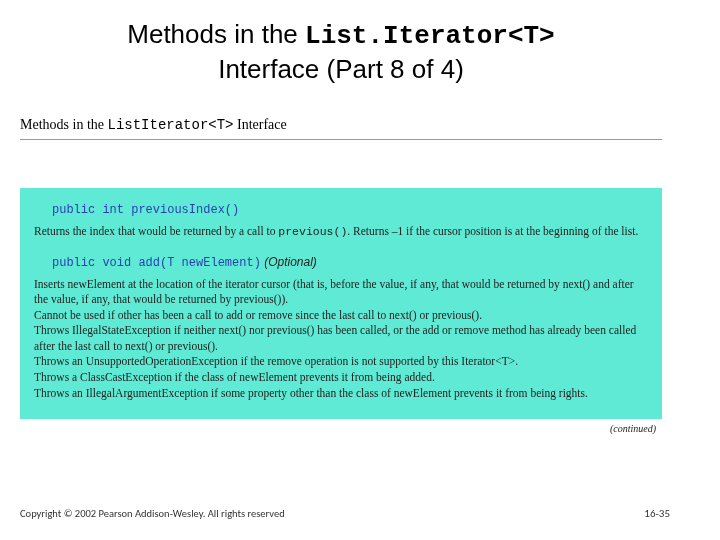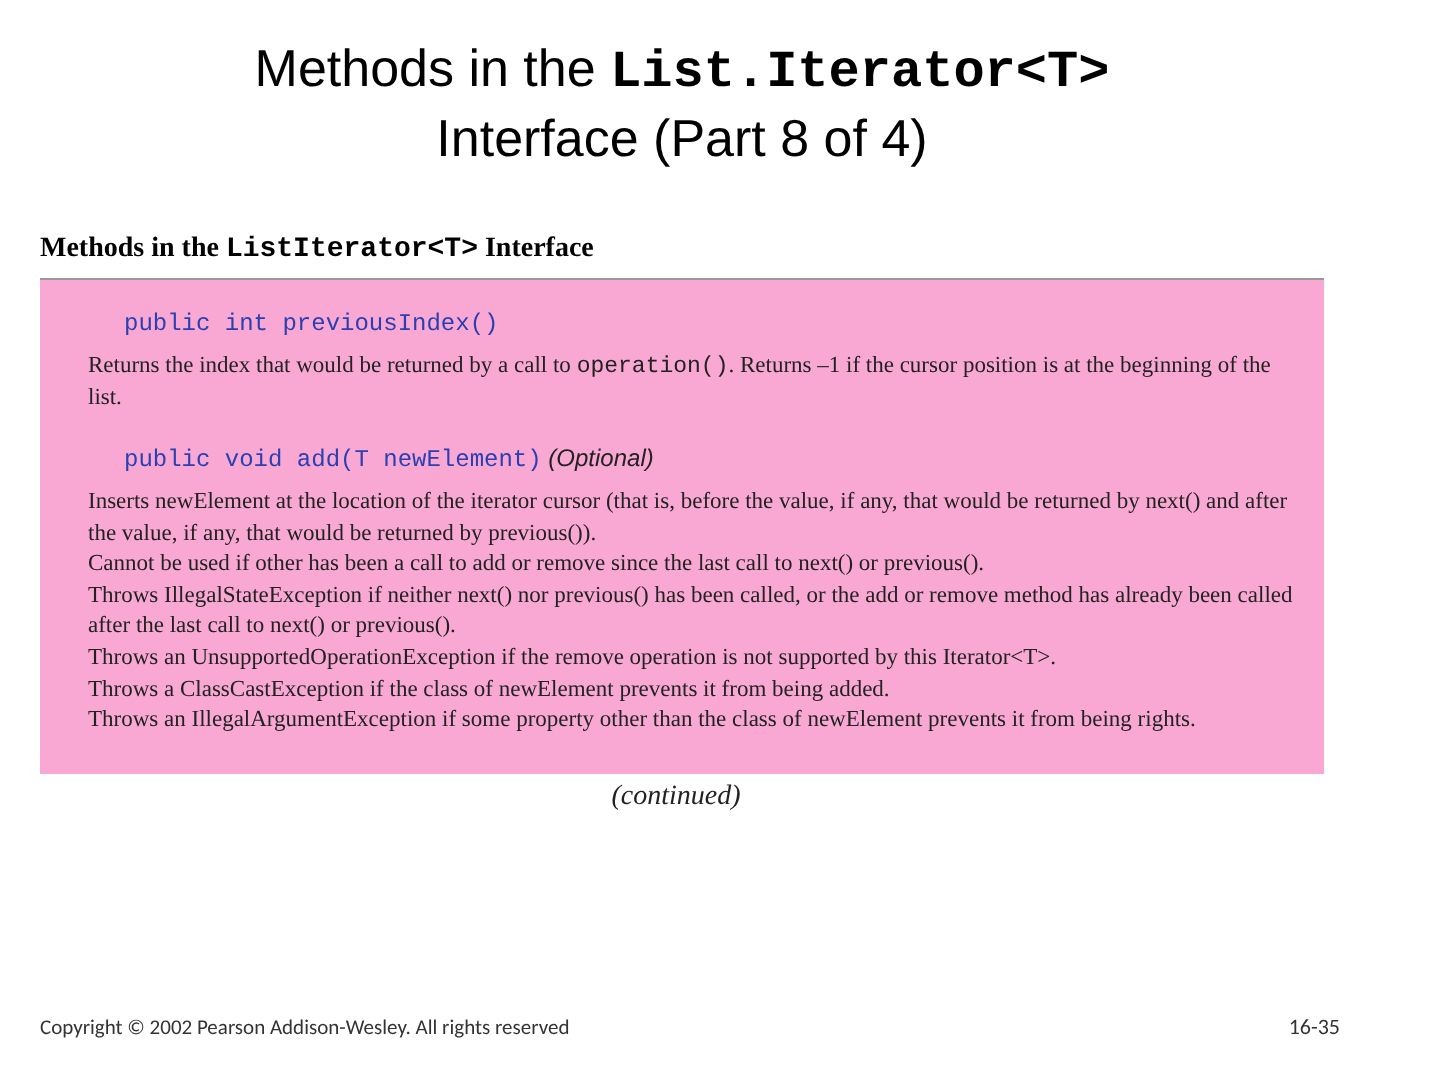--- a/index.html
+++ b/index.html
@@ -27,58 +27,59 @@
   }
   .title .code {
     font-family: "Courier New", Courier, monospace;
     font-weight: bold;
   }
   .panel {
     margin: 28px 20px 0 20px;
   }
   .panel-header {
     font-family: Georgia, 'Times New Roman', serif;
-    font-weight: bold;
+    font-weight: normal;
     font-size: 14px;
     padding: 4px 0 6px 0;
     border-bottom: 1px solid #999;
   }
   .panel-header .mono {
     font-family: "Courier New", Courier, monospace;
   }
   .panel-body {
-    background: #f9a8d4;
-    padding: 8px 10px 10px 20px;
+    background: #5eead4;
+    padding: 8px 10px 10px 10px;
     font-family: Georgia, 'Times New Roman', serif;
     font-size: 11.5px;
     line-height: 1.35;
     color: #222;
+    margin-top: 48px;
   }
   .sig {
     font-family: "Courier New", Courier, monospace;
     color: #2a3fb0;
     font-size: 12px;
     padding: 6px 0 4px 22px;
   }
   .sig .opt {
     font-family: Liberation Sans, sans-serif;
     font-style: italic;
     color: #222;
   }
   .desc {
     padding: 2px 4px 8px 4px;
   }
   .desc .mono {
     font-family: "Courier New", Courier, monospace;
   }
   .continued {
-    text-align: center;
+    text-align: right;
     font-style: italic;
     font-family: Georgia, 'Times New Roman', serif;
-    font-size: 14px;
+    font-size: 10px;
     padding: 4px 6px 0 0;
     color: #222;
   }
   .footer-left {
     position: absolute;
     left: 20px;
     bottom: 20px;
     font-size: 10.5px;
     color: #333;
     font-family: Calibri, Arial, sans-serif;
@@ -103,21 +104,21 @@
   </div>
 
   <div class="panel">
     <div class="panel-header">
       <span>Methods in the </span><span class="mono">ListIterator&lt;T&gt;</span><span> Interface</span>
     </div>
     <div class="panel-body">
 
       <div class="sig">public int previousIndex()</div>
       <div class="desc">
-        <span>Returns the index that would be returned by a call to </span><span class="mono">operation()</span><span>. Returns –1 if the cursor position is at the beginning of the list.</span>
+        <span>Returns the index that would be returned by a call to </span><span class="mono">previous()</span><span>. Returns –1 if the cursor position is at the beginning of the list.</span>
       </div>
 
       <div class="sig">
         <span>public void add(T newElement)</span><span class="opt"> (Optional)</span>
       </div>
       <div class="desc">
         <div>Inserts newElement at the location of the iterator cursor (that is, before the value, if any, that would be returned by next() and after the value, if any, that would be returned by previous()).</div>
         <div>Cannot be used if other has been a call to add or remove since the last call to next() or previous().</div>
         <div>Throws IllegalStateException if neither next() nor previous() has been called, or the add or remove method has already been called after the last call to next() or previous().</div>
         <div>Throws an UnsupportedOperationException if the remove operation is not supported by this Iterator&lt;T&gt;.</div>

